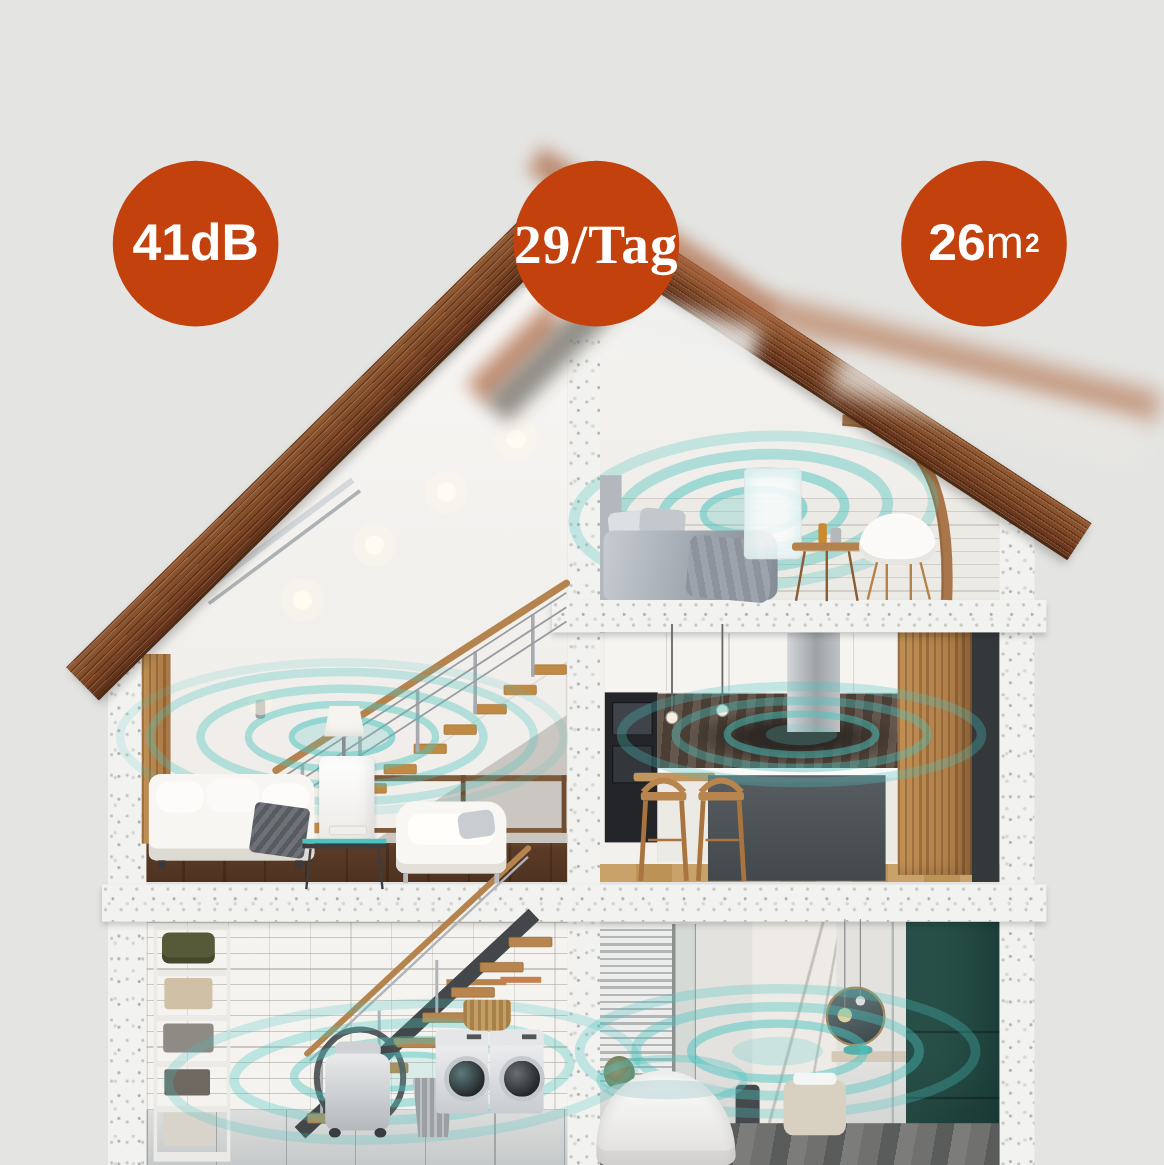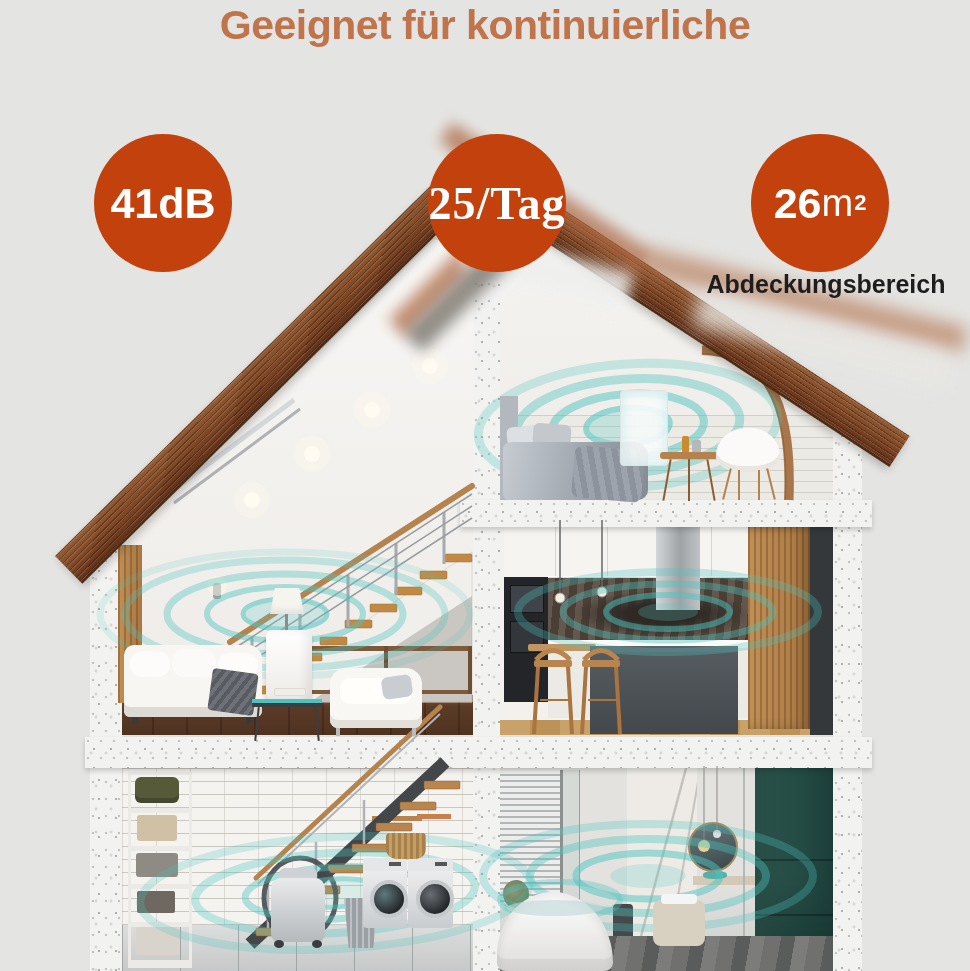--- a/index.html
+++ b/index.html
@@ -36,36 +36,34 @@
   .blur7{filter:blur(7px);}
   .blur9{filter:blur(9px);}
   svg{overflow:visible;}
 </style>
 </head>
 <body>
 
 <div class="stage">
 
   <div class="title">
-    <div>Geeignet für kontinuierliche</div>
   </div>
 
   <div class="stat-circle" style="left:94px;">
     <span>41dB</span>
   </div>
   <div class="stat-circle" style="left:428px;">
-    <span class="serifnum">25/Tag</span>
+    <span class="serifnum">29/Tag</span>
   </div>
   <div class="stat-circle" style="left:751px;">
     <span>26</span>
       <span class="munit">m</span>
       <sup class="sup2">2</sup>
   </div>
 
-  <div class="stat-label" style="left:826px;">Abdeckungsbereich</div>
 
   <div class="abs roomwall z1" style="left:118px;top:240px;width:355px;height:495px;clip-path:polygon(0 62%,89% 0,100% 0,100% 100%,0 100%);">
     <div class="abs" style="left:0;top:455px;width:355px;height:40px;
          background-image:repeating-linear-gradient(90deg,rgba(30,12,2,.25) 0 2px,transparent 2px 34px),linear-gradient(180deg,#7a5538,#5a3b27 30%,#4e3220);"></div>
   </div>
 
   <div class="abs roomwall z1" style="left:500px;top:160px;width:333px;height:340px;clip-path:polygon(0 13%,100% 72%,100% 100%,0 100%);">
     <div class="abs" style="left:0;top:255px;width:333px;height:85px;background-color:#eceae5;
          background-image:repeating-linear-gradient(180deg,rgba(170,165,158,.4) 0 1px,transparent 1px 11px);"></div>
   </div>

